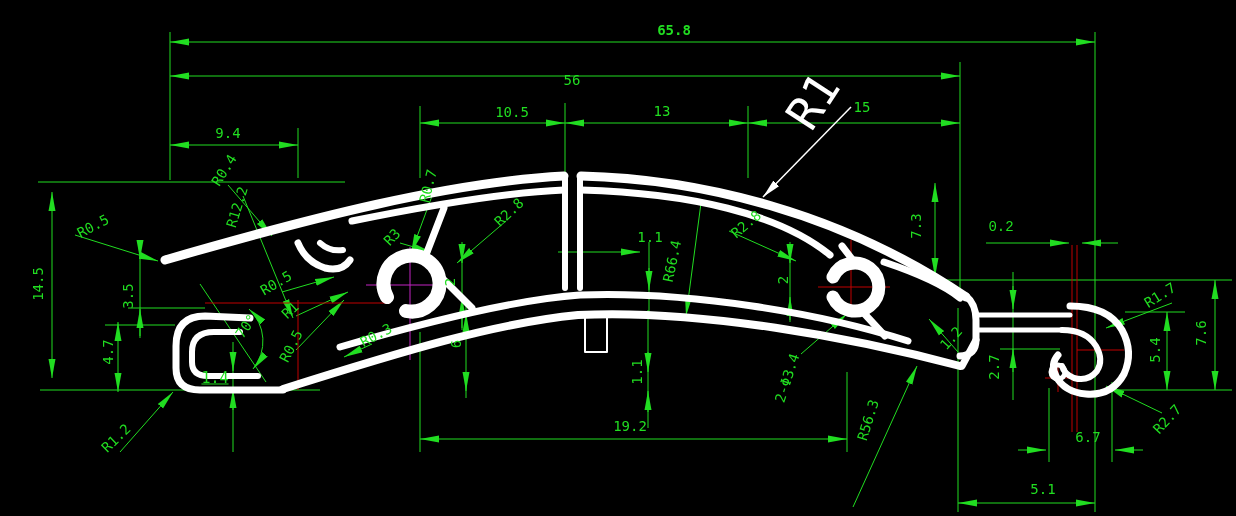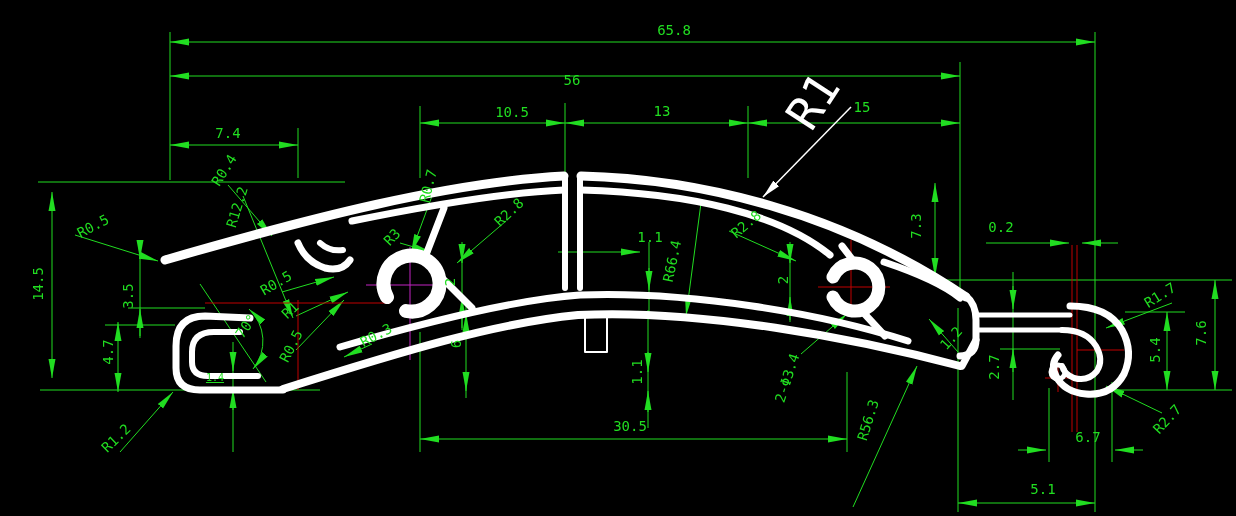--- a/index.html
+++ b/index.html
@@ -178,57 +178,57 @@
       <path class="pw" stroke-width="5" d="M976,315 L1070,315"></path>
       <path class="pw" stroke-width="5" d="M976,330 L1062,330"></path>
 
       <path class="pw" stroke-width="7" d="M1070,306 Q1108,306 1122,330 Q1134,352 1124,374 Q1112,396 1086,394 Q1064,392 1056,376 Q1050,364 1058,355"></path>
       <path class="pw" stroke-width="6" d="M1062,330 Q1086,330 1096,346 Q1104,360 1097,371 Q1088,382 1074,378 Q1064,374 1062,366"></path>
       <circle class="pw" stroke-width="5" cx="1058" cy="372" r="7"></circle>
     </g>
   </svg>
 
   <div style="position:absolute;left:0;top:0;width:100%;height:100%;">
-      <span class="lbl" style="left: 674px; top: 30px; transform: translate(-50%, -50%) rotate(0deg);">65.8</span>
+      <span class="lbl" style="left: 674px; top: 30px; transform: translate(-50%, -50%) rotate(0deg); font-weight: bold;">65.8</span>
       <span class="lbl" style="left: 572px; top: 80px; transform: translate(-50%, -50%) rotate(0deg);">56</span>
-      <span class="lbl" style="left: 228px; top: 133px; transform: translate(-50%, -50%) rotate(0deg);">7.4</span>
+      <span class="lbl" style="left: 228px; top: 133px; transform: translate(-50%, -50%) rotate(0deg);">9.4</span>
       <span class="lbl" style="left: 504px; top: 112px; transform: translate(-50%, -50%) rotate(0deg); margin-left: 8px;">10.5</span>
       <span class="lbl" style="left: 662px; top: 111px; transform: translate(-50%, -50%) rotate(0deg);">13</span>
       <span class="lbl" style="left: 862px; top: 107px; transform: translate(-50%, -50%) rotate(0deg);">15</span>
       <span class="lbl" style="left: 813px; top: 101px; transform: translate(-50%, -50%) rotate(-57deg); font-size: 46px; color: rgb(255, 255, 255);">R1</span>
       <span class="lbl" style="left: 38px; top: 284px; transform: translate(-50%, -50%) rotate(-90deg);">14.5</span>
       <span class="lbl" style="left: 93px; top: 226px; transform: translate(-50%, -50%) rotate(-28deg);">R0.5</span>
       <span class="lbl" style="left: 224px; top: 170px; transform: translate(-50%, -50%) rotate(-58deg);">R0.4</span>
       <span class="lbl" style="left: 237px; top: 207px; transform: translate(-50%, -50%) rotate(-73deg);">R12.2</span>
       <span class="lbl" style="left: 128px; top: 296px; transform: translate(-50%, -50%) rotate(-90deg);">3.5</span>
       <span class="lbl" style="left: 108px; top: 352px; transform: translate(-50%, -50%) rotate(-90deg);">4.7</span>
       <span class="lbl" style="left: 116px; top: 438px; transform: translate(-50%, -50%) rotate(-44deg);">R1.2</span>
       <span class="lbl" style="left: 246px; top: 326px; transform: translate(-50%, -50%) rotate(-55deg);">70°</span>
-      <span class="lbl" style="left: 215px; top: 378px; transform: translate(-50%, -50%) rotate(0deg); font-size: 10px; text-decoration: underline;">1.4</span>
+      <span class="lbl" style="left: 215px; top: 378px; transform: translate(-50%, -50%) rotate(0deg); font-size: 15px; text-decoration: underline;">1.4</span>
       <span class="lbl" style="left: 276px; top: 283px; transform: translate(-50%, -50%) rotate(-30deg);">R0.5</span>
       <span class="lbl" style="left: 290px; top: 310px; transform: translate(-50%, -50%) rotate(-43deg);">R1</span>
       <span class="lbl" style="left: 291px; top: 346px; transform: translate(-50%, -50%) rotate(-63deg);">R0.5</span>
       <span class="lbl" style="left: 376px; top: 335px; transform: translate(-50%, -50%) rotate(-28deg);">R0.3</span>
       <span class="lbl" style="left: 392px; top: 237px; transform: translate(-50%, -50%) rotate(-46deg);">R3</span>
       <span class="lbl" style="left: 450px; top: 282px; transform: translate(-50%, -50%) rotate(-90deg);">2</span>
       <span class="lbl" style="left: 456px; top: 344px; transform: translate(-50%, -50%) rotate(-90deg);">6</span>
       <span class="lbl" style="left: 428px; top: 186px; transform: translate(-50%, -50%) rotate(-76deg);">R0.7</span>
       <span class="lbl" style="left: 509px; top: 212px; transform: translate(-50%, -50%) rotate(-43deg);">R2.8</span>
       <span class="lbl" style="left: 650px; top: 237px; transform: translate(-50%, -50%) rotate(0deg);">1.1</span>
       <span class="lbl" style="left: 672px; top: 261px; transform: translate(-50%, -50%) rotate(-78deg);">R66.4</span>
       <span class="lbl" style="left: 746px; top: 224px; transform: translate(-50%, -50%) rotate(-40deg);">R2.8</span>
       <span class="lbl" style="left: 783px; top: 280px; transform: translate(-50%, -50%) rotate(-90deg);">2</span>
       <span class="lbl" style="left: 637px; top: 372px; transform: translate(-50%, -50%) rotate(-90deg);">1.1</span>
       <span class="lbl" style="left: 916px; top: 226px; transform: translate(-50%, -50%) rotate(-90deg);">7.3</span>
-      <span class="lbl" style="left: 1001px; top: 227px; transform: translate(-50%, -50%) rotate(0deg);">0.2</span>
+      <span class="lbl" style="left: 1001px; top: 227px; transform: translate(-50%, -50%) rotate(0deg); font-family: Liberation Mono, monospace;">0.2</span>
       <span class="lbl" style="left: 787px; top: 378px; transform: translate(-50%, -50%) rotate(-72deg);">2-Φ3.4</span>
       <span class="lbl" style="left: 951px; top: 338px; transform: translate(-50%, -50%) rotate(-48deg);">1.2</span>
       <span class="lbl" style="left: 994px; top: 367px; transform: translate(-50%, -50%) rotate(-90deg);">2.7</span>
       <span class="lbl" style="left: 868px; top: 420px; transform: translate(-50%, -50%) rotate(-73deg);">R56.3</span>
-      <span class="lbl" style="left: 630px; top: 426px; transform: translate(-50%, -50%) rotate(0deg);">30.5</span>
+      <span class="lbl" style="left: 630px; top: 426px; transform: translate(-50%, -50%) rotate(0deg);">19.2</span>
       <span class="lbl" style="left: 1160px; top: 295px; transform: translate(-50%, -50%) rotate(-32deg);">R1.7</span>
       <span class="lbl" style="left: 1155px; top: 350px; transform: translate(-50%, -50%) rotate(-90deg);">5.4</span>
       <span class="lbl" style="left: 1201px; top: 333px; transform: translate(-50%, -50%) rotate(-90deg);">7.6</span>
       <span class="lbl" style="left: 1167px; top: 419px; transform: translate(-50%, -50%) rotate(-47deg);">R2.7</span>
       <span class="lbl" style="left: 1088px; top: 437px; transform: translate(-50%, -50%) rotate(0deg);">6.7</span>
       <span class="lbl" style="left: 1043px; top: 489px; transform: translate(-50%, -50%) rotate(0deg);">5.1</span>
     </div>
 </div>
 
 </body></html>

